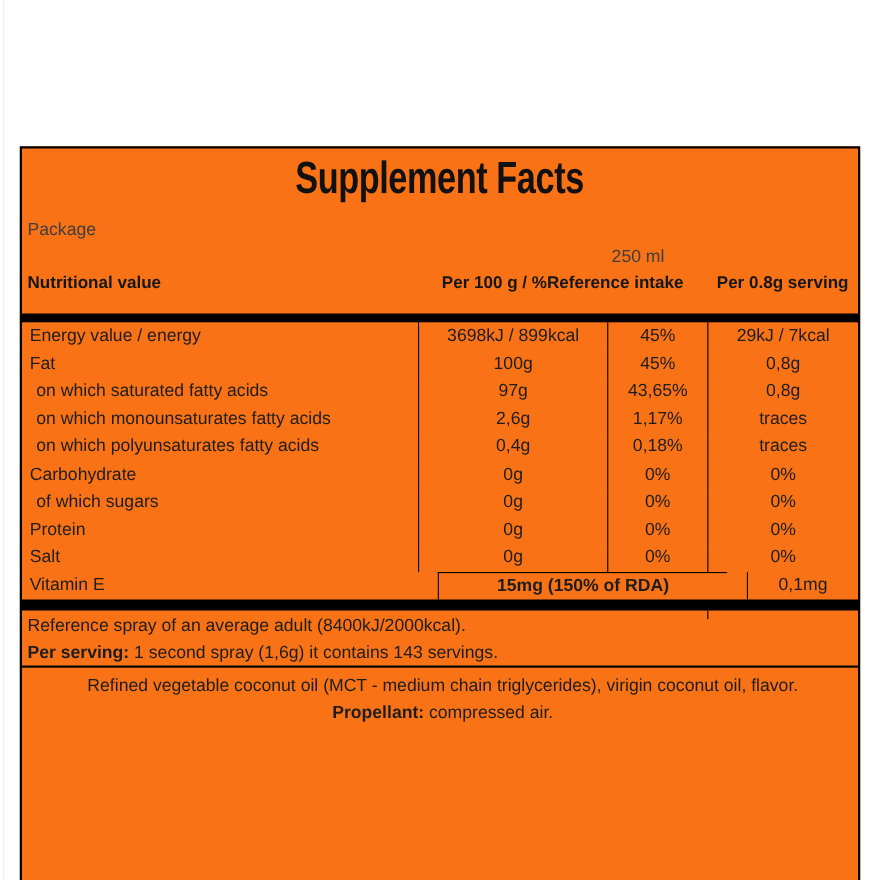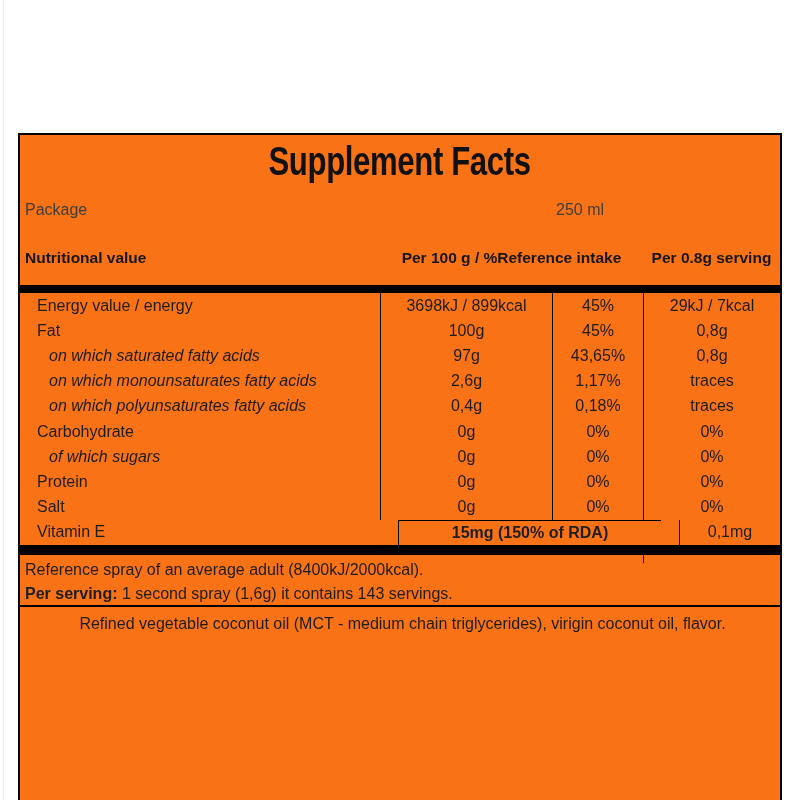--- a/index.html
+++ b/index.html
@@ -47,21 +47,21 @@
     font-size: 41px;
     letter-spacing: -0.5px;
     color: #111111;
     transform: scaleX(0.76);
     transform-origin: center;
     white-space: nowrap;
     line-height: 46px;
   }
   .pkg-row { position: absolute; top: 66px; left: 0; width: 760px; height: 22px; }
   .pkg-label { position: absolute; left: 5px; font-size: 16px; color: #3e3e3e; }
-  .pkg-value { position: absolute; left: 536px; font-size: 16px; color: #3e3e3e; }
+  .pkg-value { position: absolute; left: 536px; font-size: 16px; color: #3e3e3e; margin-top: 24px; }
   .head-row {
     position: absolute;
     top: 114px;
     left: 0;
     width: 760px;
     display: grid;
     grid-template-columns: 360px 263px 1fr;
     font-weight: bold;
     font-size: 15.5px;
     color: #161616;
@@ -87,22 +87,22 @@
     height: 25.2px;
   }
   .trow.vitamin { grid-template-columns: 360px 263px 1fr; gap: 18px; }
   .c {
     height: 100%;
     display: flex;
     align-items: center;
     box-sizing: border-box;
     white-space: nowrap;
   }
-  .c.name { padding-left: 17px; }
-  .c.name.indent { padding-left: 29px; font-style: italic; }
+  .c.name { padding-left: 7px; }
+  .c.name.indent { padding-left: 13px; }
   .c.val { justify-content: center; border-left: 1px solid #000000; }
   .c.vspan {
     justify-content: center;
     border-left: 1px solid #000000;
     border-top: 1px solid #000000;
     font-weight: bold;
   }
   
   .ref-section {
     height: 52px;
@@ -223,16 +223,17 @@
       <div class="stub"></div>
     </div>
 
     <div class="ref-section">
       <div class="line">Reference spray of an average adult (8400kJ/2000kcal).</div>
       <div class="line"><span class="b">Per serving:</span><span> 1 second spray (1,6g) it contains 143 servings.</span></div>
     </div>
 
     <div class="ing-section">
       <div class="line">Refined vegetable coconut oil (MCT - medium chain triglycerides), virigin coconut oil, flavor.</div>
+      <div class="line"><span class="b">Propellant:</span><span> compressed air.</span></div>
     </div>
 
   </div>
 </div>
 
 </body></html>

